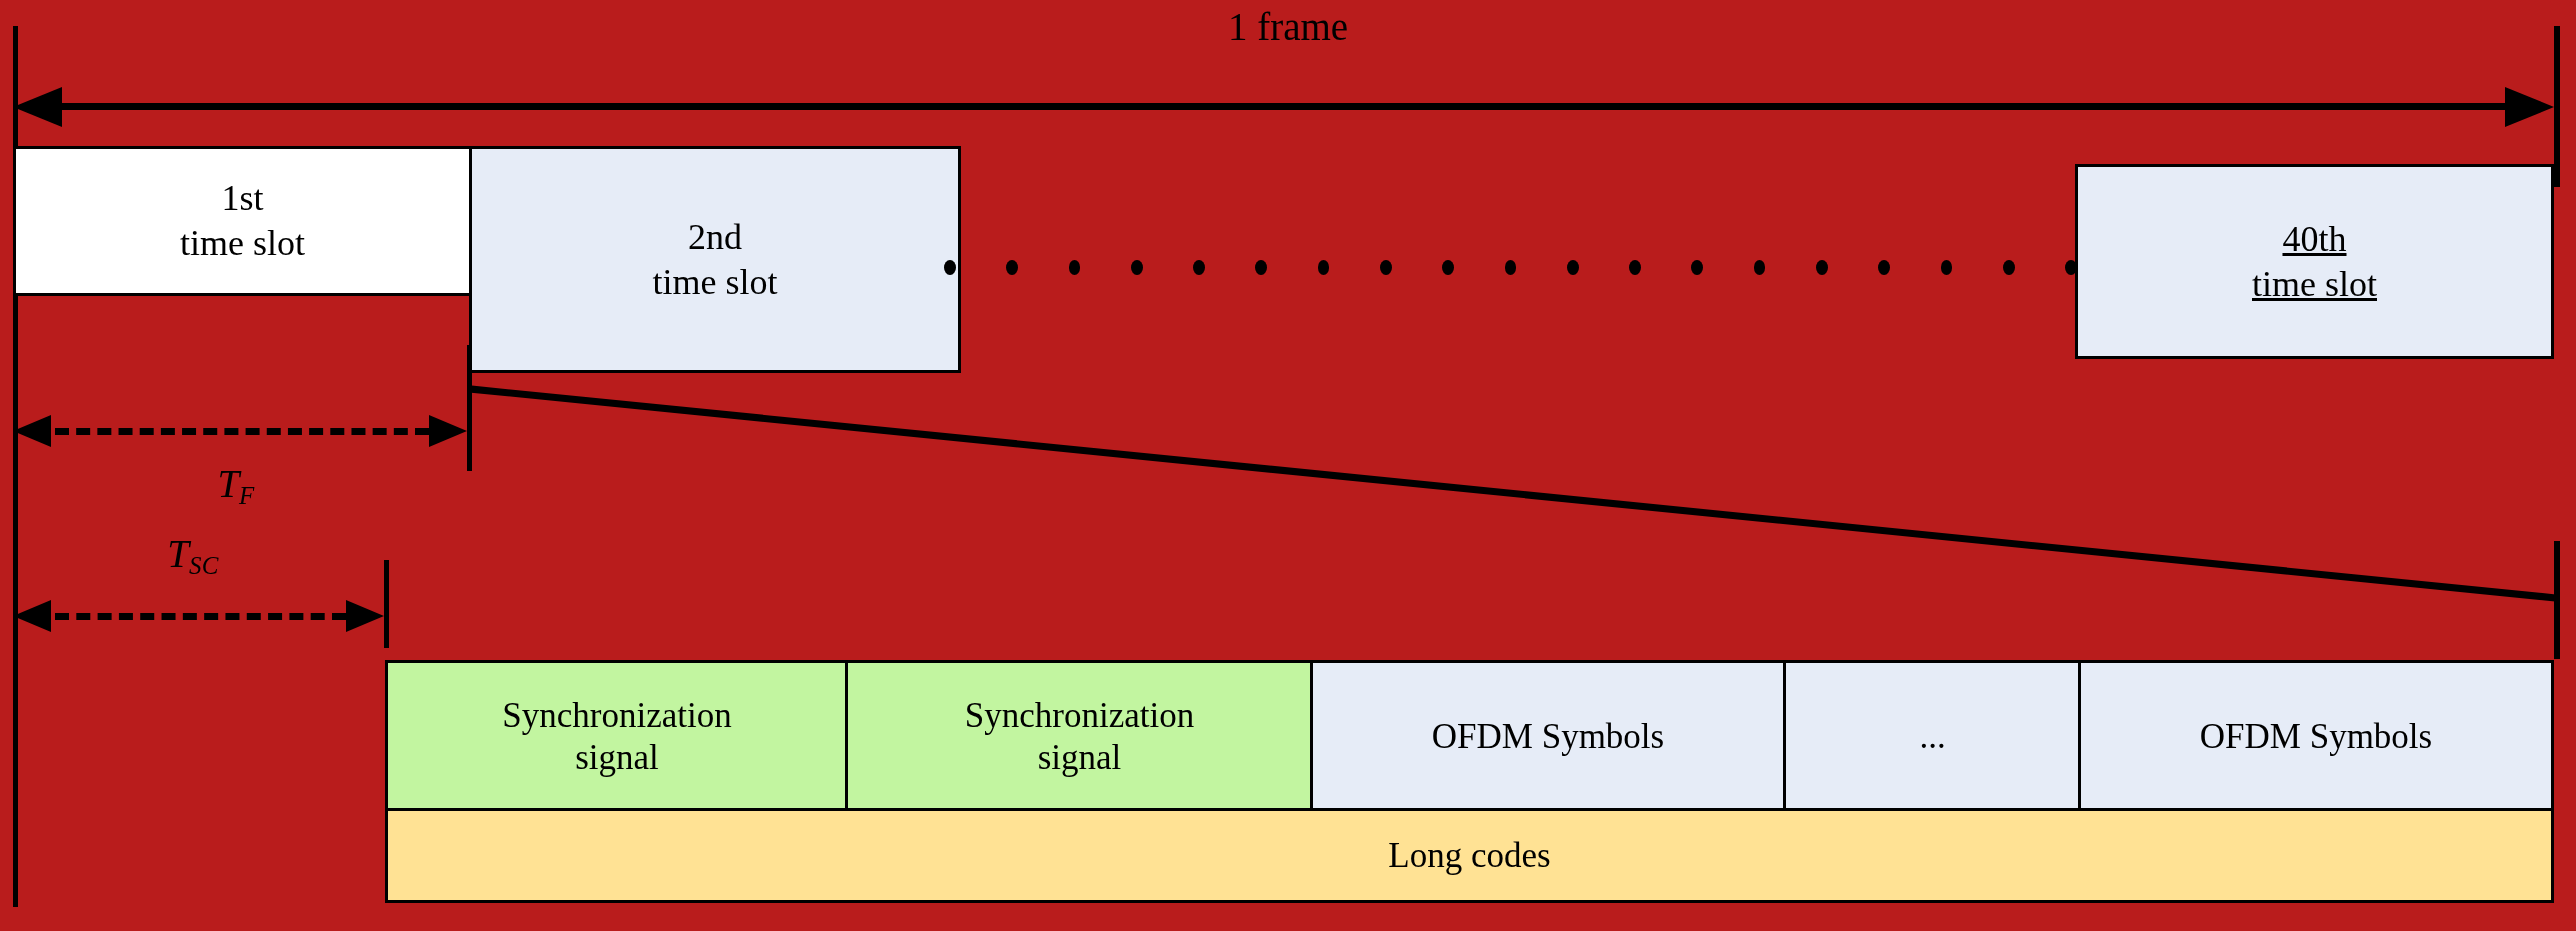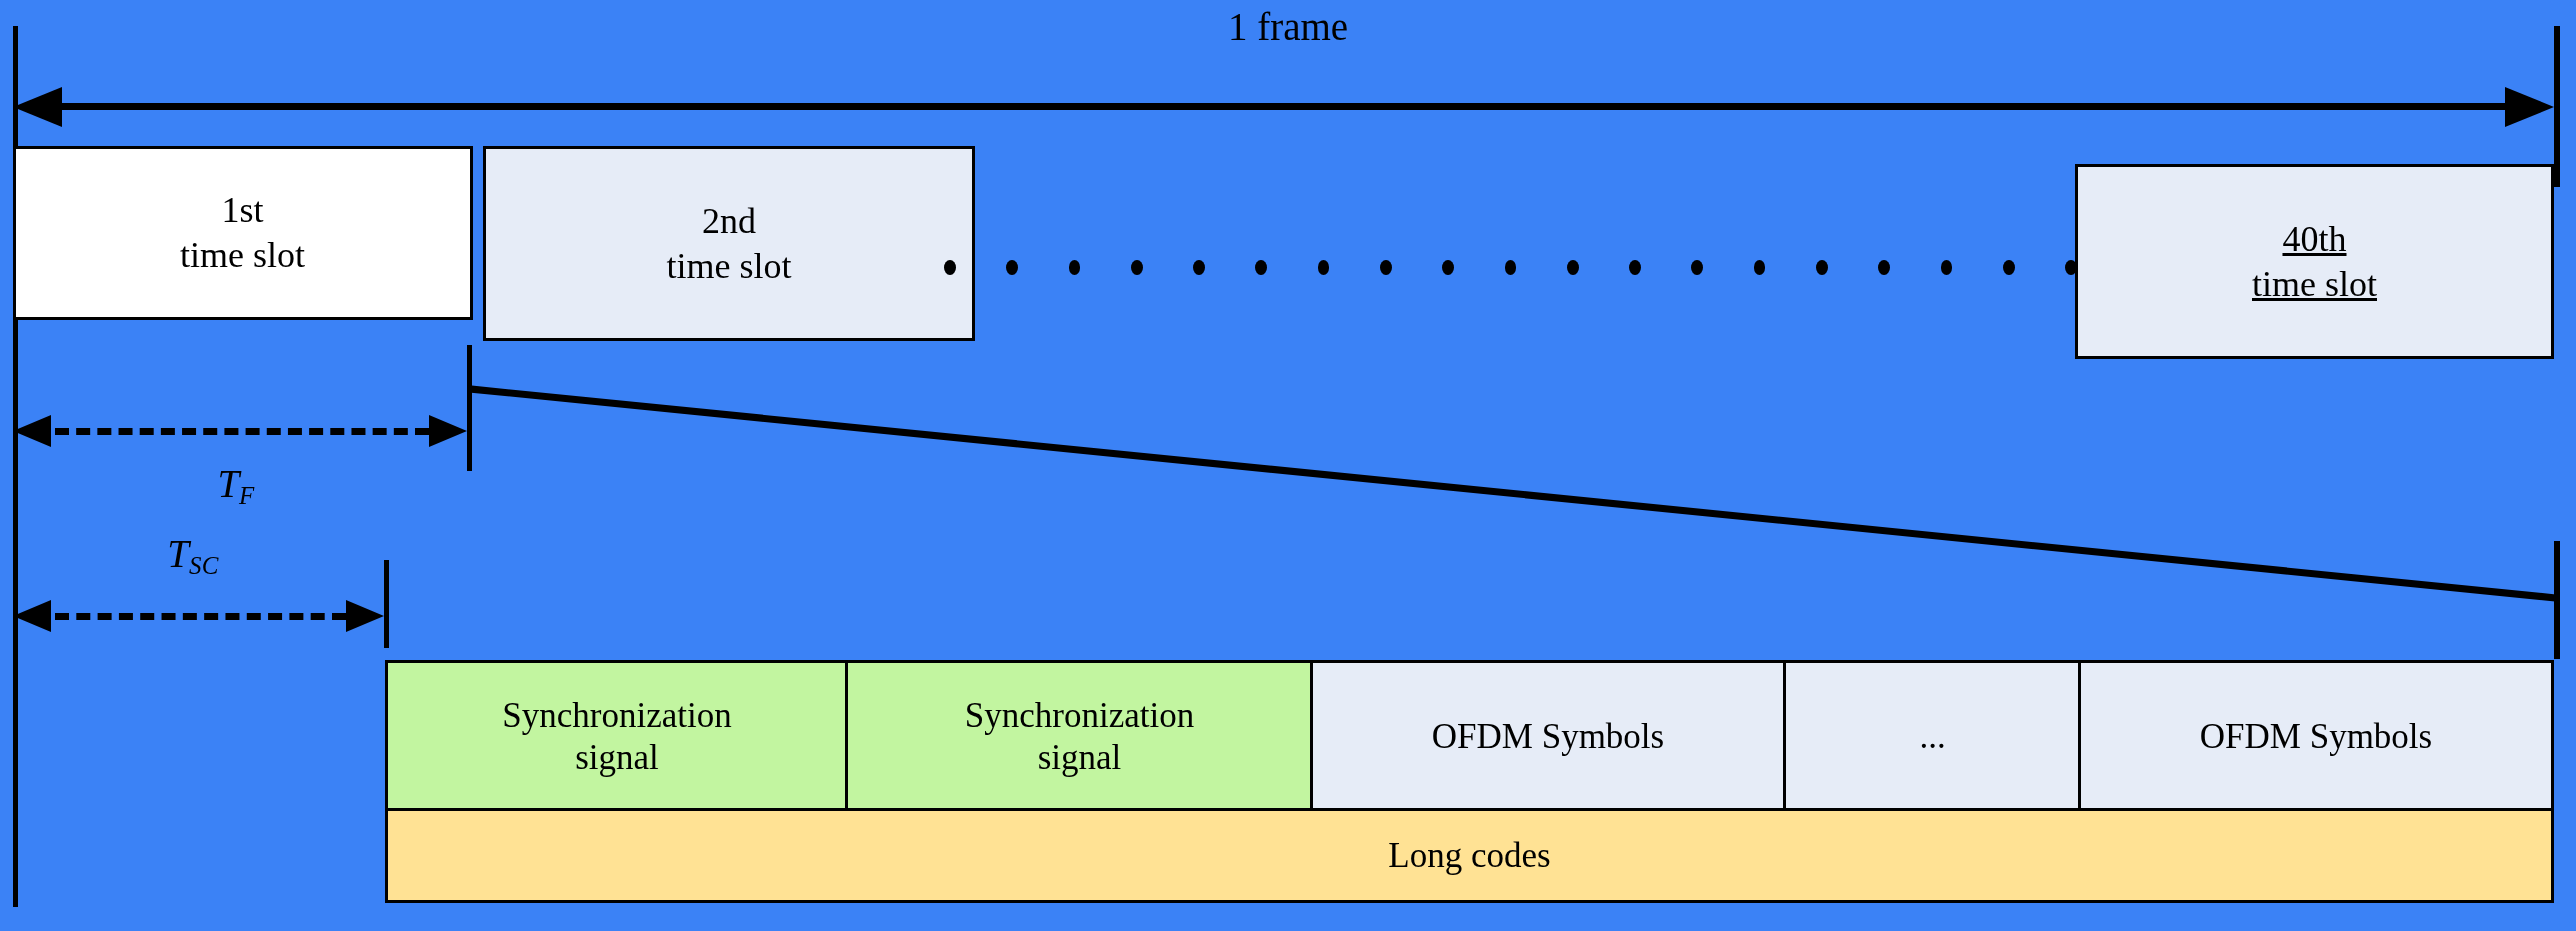--- a/index.html
+++ b/index.html
@@ -8,21 +8,21 @@
     background: #ffffff;
   }
   body {
     font-family: "Liberation Serif", "DejaVu Serif", serif;
     color: #000000;
   }
   #diagram {
     position: relative;
     width: 2576px;
     height: 932px;
-    background: #3b82f6;
+    background: #b91c1c;
     overflow: hidden;
   }
 
   
   .vline {
     position: absolute;
     background: #000000;
     width: 5.5px;
   }
 
@@ -127,28 +127,28 @@
 
   <div class="vline" style="left:12.6px; top:26px; height:881px;"></div>
   <div class="vline" style="left:2554px; top:26px; height:161px;"></div>
 
   <div class="title" style="left:0; top:3.9px; width:2576px; text-align:center;">1 frame</div>
 
   <div class="arrow-head left" style="left:12.6px;   top:87px;"></div>
   <div class="arrow-shaft" style="left:55px;   top:103px; width:2457px;"></div>
   <div class="arrow-head right" style="left:2505px; top:87px;"></div>
 
-  <div class="slot" style="left:12.6px; top:146px; width:460px; height:174px; background:#ffffff;">
+  <div class="slot" style="left:12.6px; top:146px; width:460px; height:150px; background:#ffffff;">
     <div class="txt">
       <div>1st</div>
       <div>time slot</div>
     </div>
   </div>
 
-  <div class="slot" style="left:483px; top:146px; width:492px; height:195px; background:#e6ecf7;">
+  <div class="slot" style="left:469px; top:146px; width:492px; height:227px; background:#e6ecf7;">
     <div class="txt">
       <div>2nd</div>
       <div>time slot</div>
     </div>
   </div>
 
   <div class="dots-row" style="left:944px; top:260px; width:1133px; height:15.7px;">
     <span class="dot"></span>
     <span class="dot"></span>
     <span class="dot"></span>

